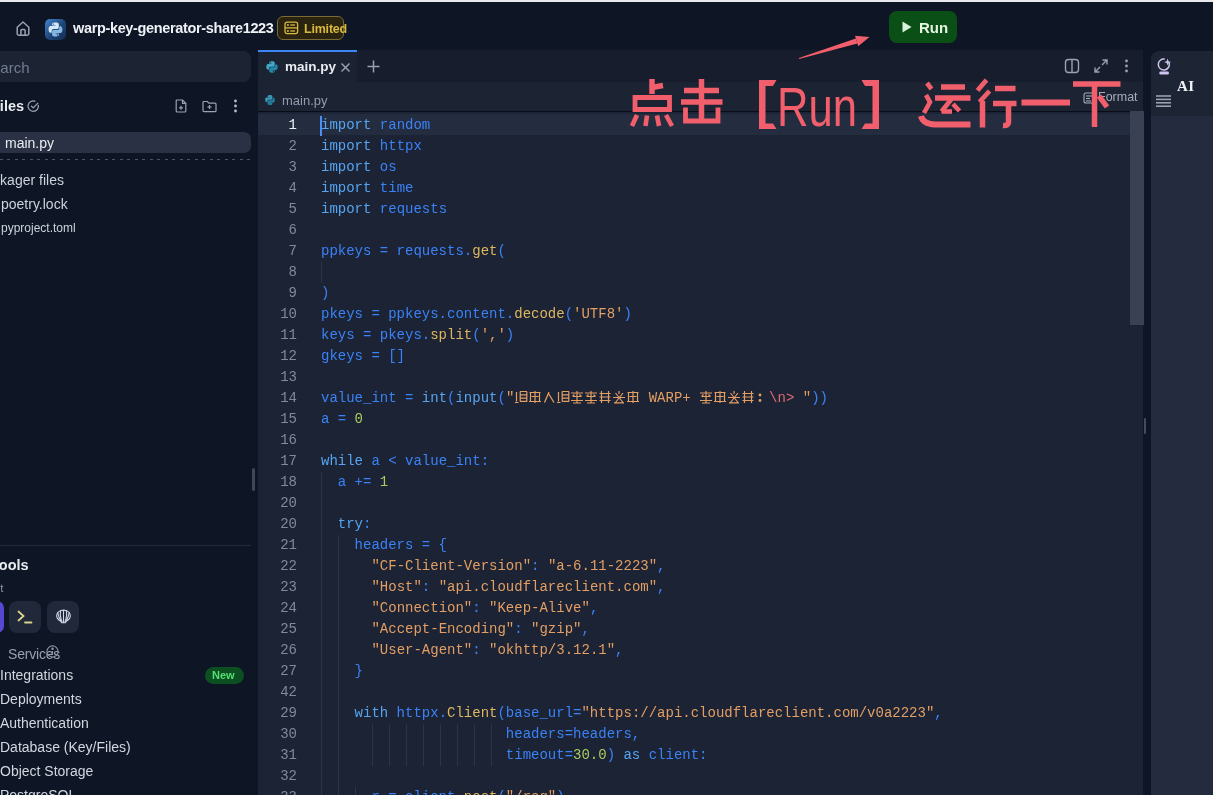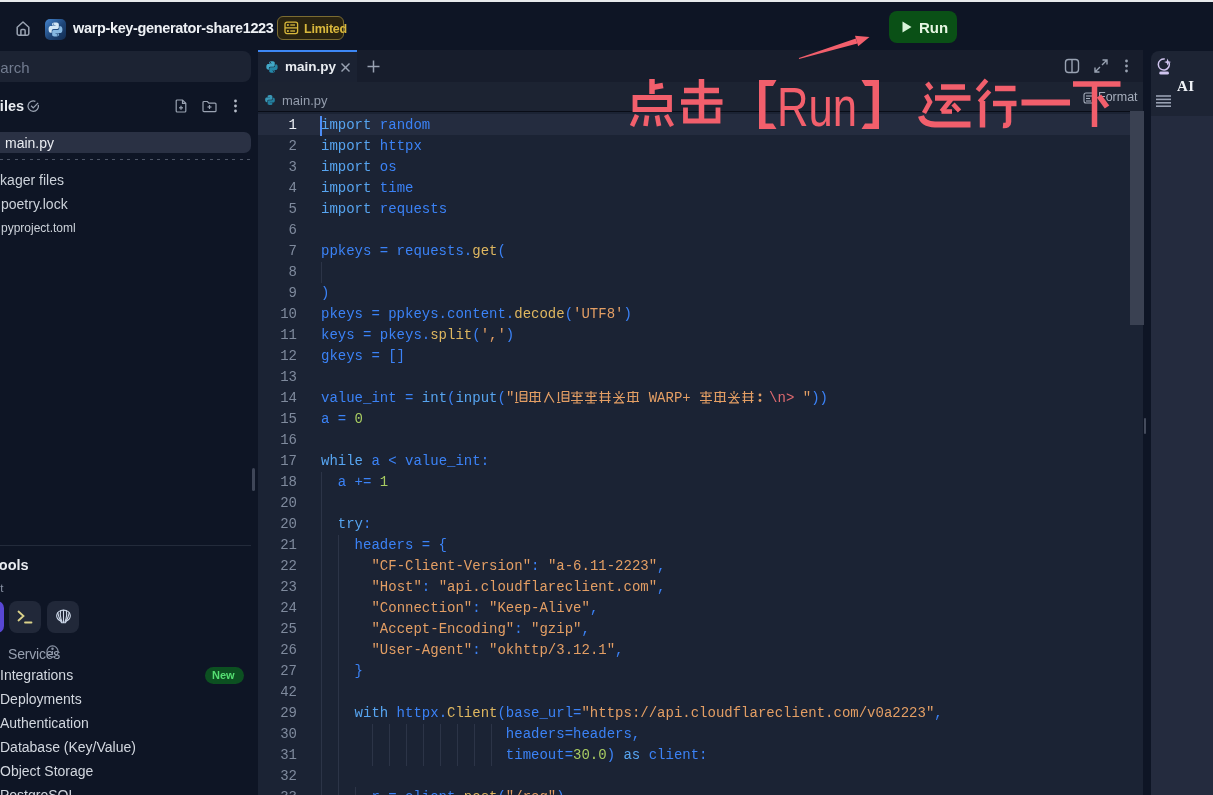--- a/index.html
+++ b/index.html
@@ -121,21 +121,21 @@
 <svg class="abs" style="left:46px;top:645px" width="13" height="13" viewBox="0 0 13 13" fill="none" stroke="#8a93a5" stroke-width="1.1">
   <circle cx="6.5" cy="6.5" r="5.6"></circle>
     <line x1="6.5" y1="6" x2="6.5" y2="9.5"></line>
     <circle cx="6.5" cy="3.8" r="0.7" fill="#8a93a5"></circle>
 </svg>
 <div class="abs" style="left:0px;top:667px;font-size:14px;color:#d2d7df;">Integrations</div>
 <div class="abs" style="left:205px;top:667px;width:39px;height:17px;background:#0c5021;border-radius:9px;"></div>
 <div class="abs" style="left:212px;top:669px;font-size:11px;font-weight:600;color:#55de72;">New</div>
 <div class="abs" style="left:0px;top:691px;font-size:14px;color:#d2d7df;">Deployments</div>
 <div class="abs" style="left:0px;top:715px;font-size:14px;color:#d2d7df;">Authentication</div>
-<div class="abs" style="left:0px;top:739px;font-size:14px;color:#d2d7df;">Database (Key/Value)</div>
+<div class="abs" style="left:0px;top:739px;font-size:14px;color:#d2d7df;">Database (Key/Files)</div>
 <div class="abs" style="left:0px;top:763px;font-size:14px;color:#d2d7df;">Object Storage</div>
 <div class="abs" style="left:0px;top:787px;font-size:14px;color:#d2d7df;">PostgreSQL</div>
 
 <div id="tabbar" class="abs" style="left:258px;top:50px;width:885px;height:32px;background:#171d2c;"></div>
 
 <div class="abs" style="left:258px;top:50px;width:99px;height:32px;background:#1b2232;border-top:2px solid #3d87f5;"></div>
 <svg class="abs" style="left:265px;top:60px" width="14" height="14" viewBox="0 0 32 32">
   <path fill="#42a8c8" d="M15.9,2.6 c-6.6,0 -6.2,2.9 -6.2,2.9 l0,3 h6.3 v0.9 H7.2 c0,0 -4.2,-0.5 -4.2,6.2 c0,6.7 3.7,6.4 3.7,6.4 h2.2 v-3.1 c0,0 -0.1,-3.7 3.6,-3.7 h6.3 c0,0 3.5,0.1 3.5,-3.4 V6.1 C22.3,6.1 22.8,2.6 15.9,2.6 z M12.4,4.6 a1.1,1.1 0 1 1 0,2.3 a1.1,1.1 0 0 1 0,-2.3 z"></path>
   <path fill="#2587a8" d="M16.1,29.4 c6.6,0 6.2,-2.9 6.2,-2.9 l0,-3 h-6.3 v-0.9 h8.8 c0,0 4.2,0.5 4.2,-6.2 c0,-6.7 -3.7,-6.4 -3.7,-6.4 h-2.2 v3.1 c0,0 0.1,3.7 -3.6,3.7 h-6.3 c0,0 -3.5,-0.1 -3.5,3.4 v5.7 C9.7,25.9 9.2,29.4 16.1,29.4 z M19.6,27.4 a1.1,1.1 0 1 1 0,-2.3 a1.1,1.1 0 0 1 0,2.3 z"></path>
 </svg>

